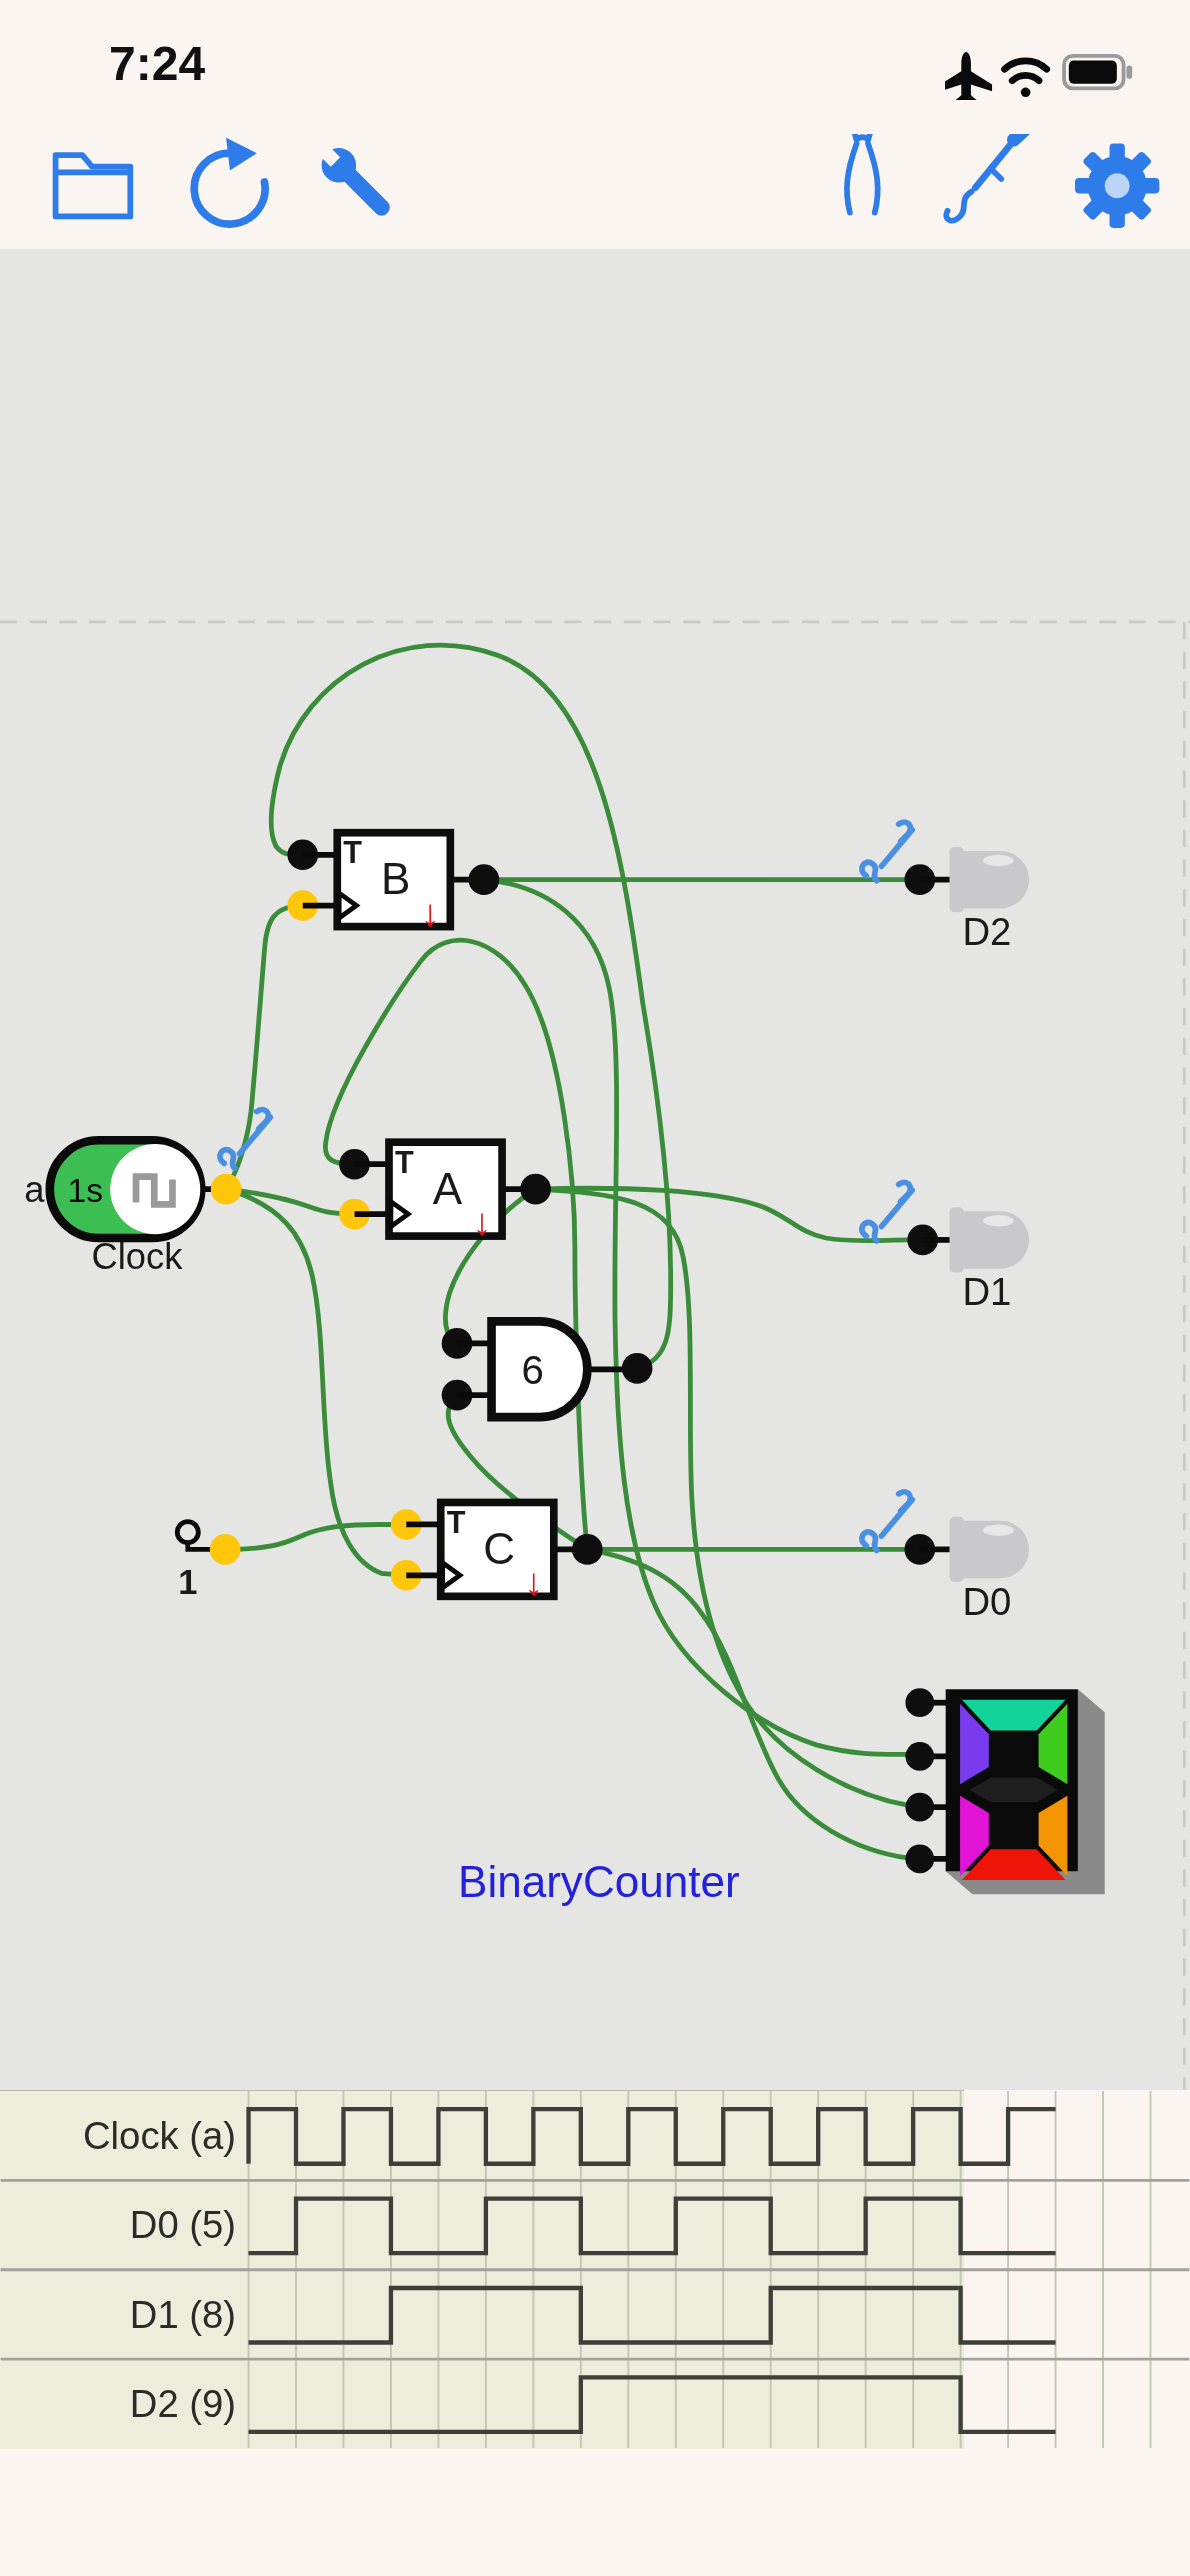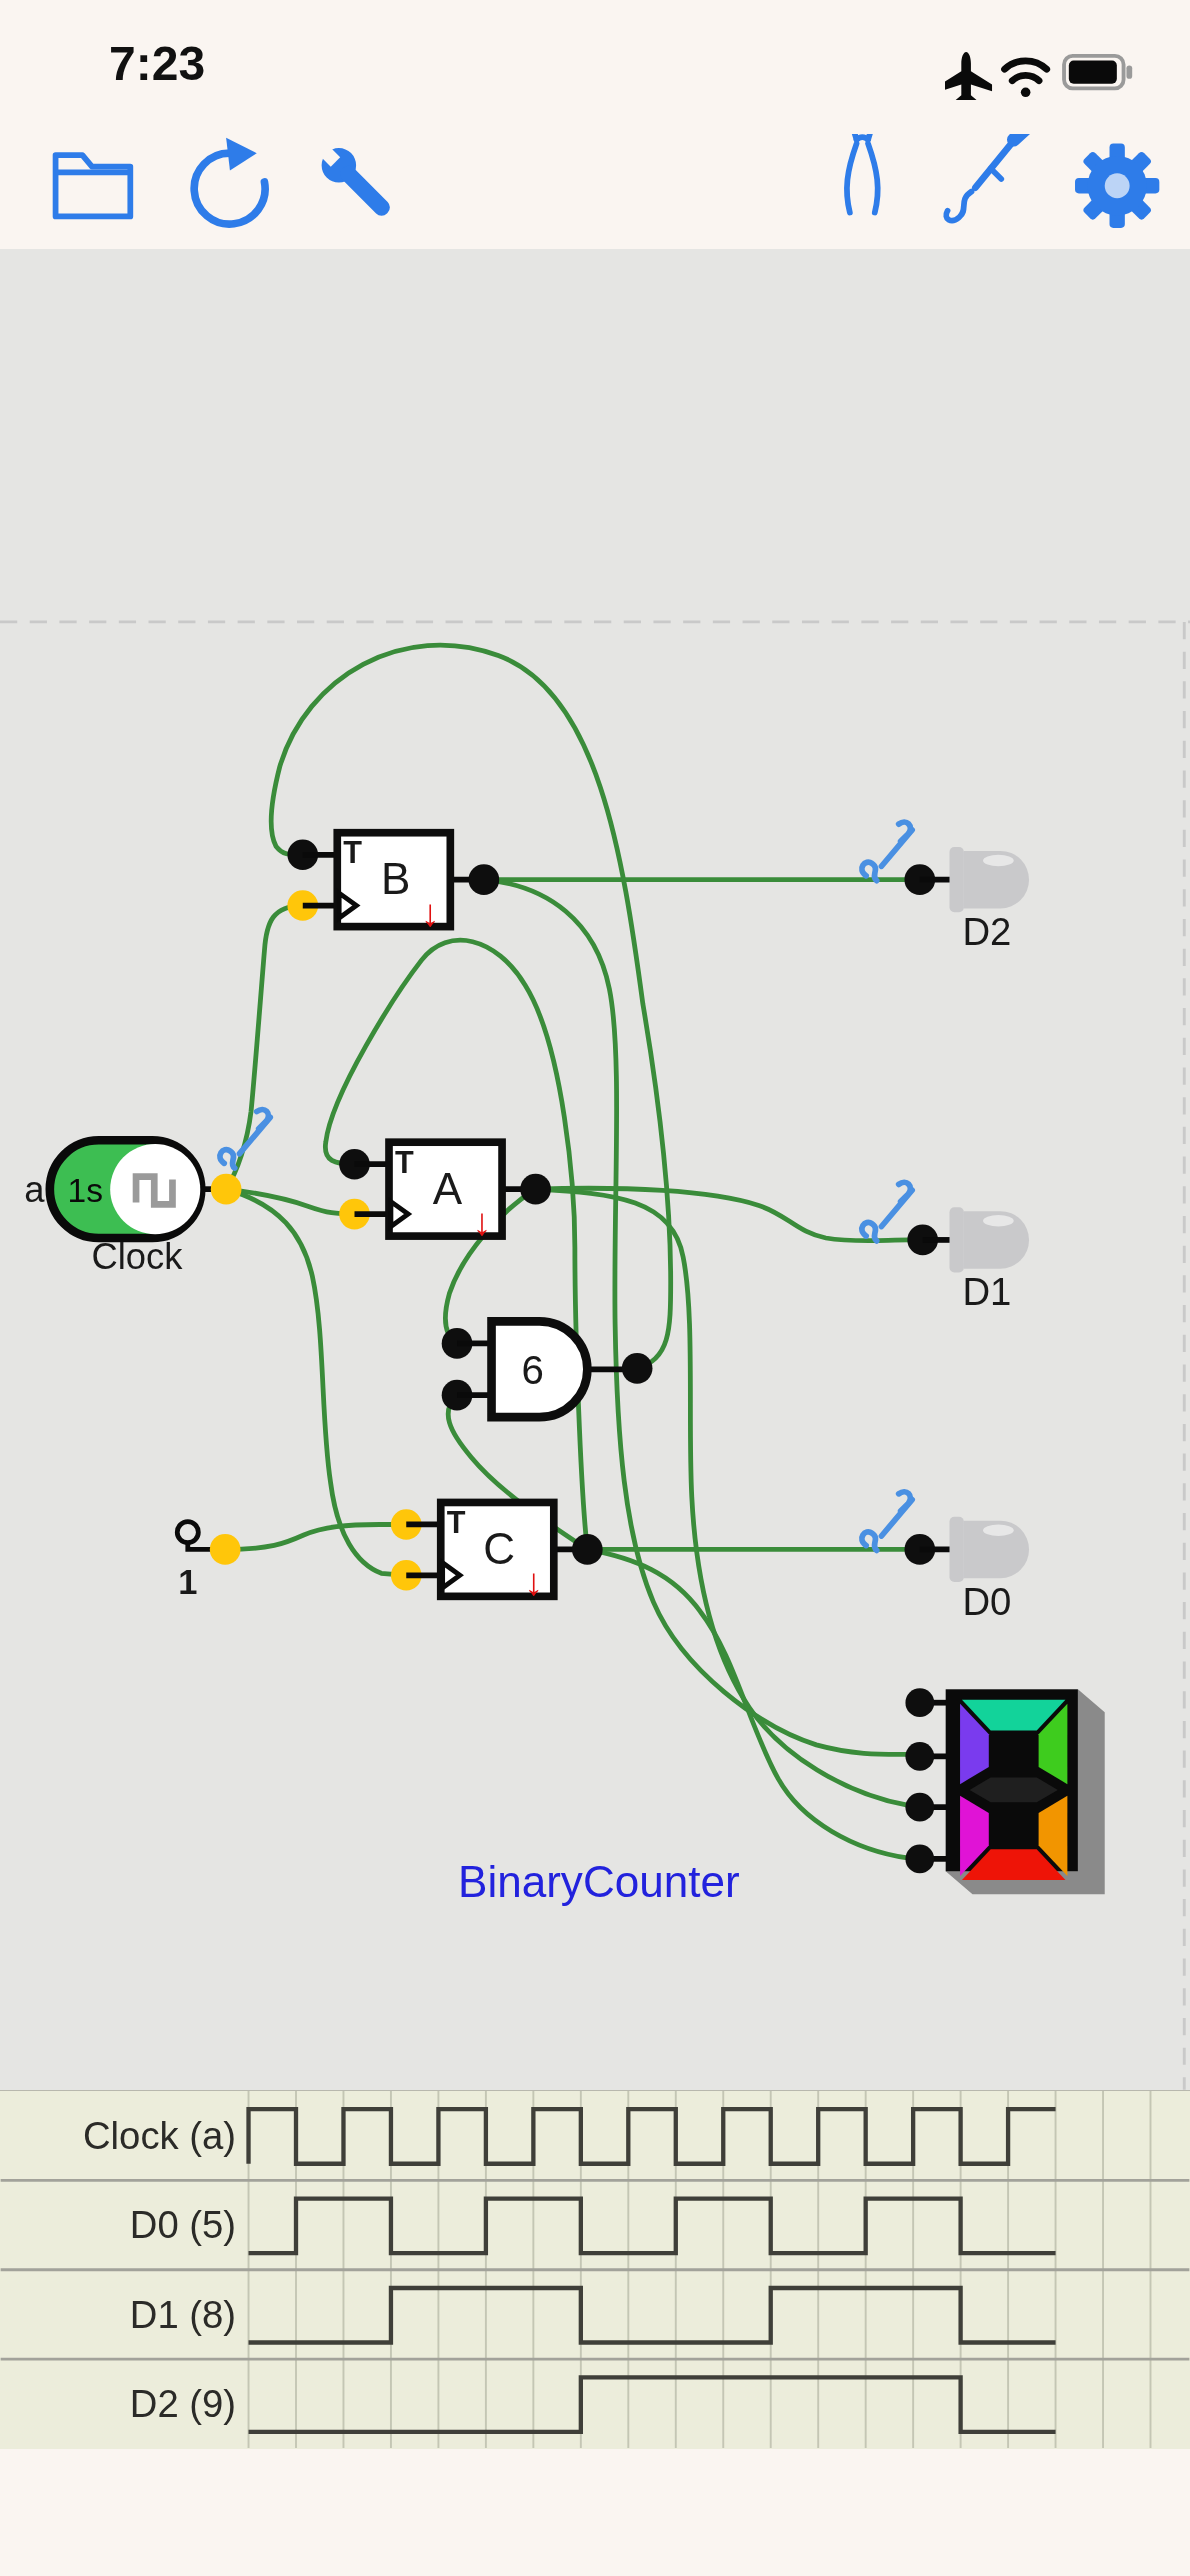--- a/index.html
+++ b/index.html
@@ -6,31 +6,31 @@
   .phone{position:relative;width:1190px;height:2576px;background:#faf5f1;overflow:hidden;
          font-family:"Liberation Sans",sans-serif;}
   .statusbar{position:absolute;left:0;top:0;width:1190px;height:134px;}
   .time{position:absolute;left:109px;top:36px;font-size:48px;font-weight:bold;color:#111;}
   .statusicons{position:absolute;right:53px;top:50px;}
   .toolbar{position:absolute;left:0;top:134px;width:1190px;height:115px;}
   .appname{position:absolute;left:0;top:146px;width:1190px;text-align:center;
            font-size:46px;color:#2222dd;}
   .canvas{position:absolute;left:0;top:249px;width:1190px;height:1841px;background:#e5e5e3;}
   .canvas svg{position:absolute;left:0;top:0;}
-  .timeline{position:absolute;left:0;top:2090px;width:1190px;height:359px;background:#eceddb;
+  .timeline{position:absolute;left:0;top:2090px;width:964px;height:359px;background:#eceddb;
             border-top:1.9px solid #b8b8ae;box-sizing:border-box;}
   .bottombar{position:absolute;left:0;top:2450px;width:1190px;height:127px;background:#faf5f1;}
 </style>
 </head>
 <body>
 
 <div class="phone">
 
   <div class="statusbar">
-    <div class="time">7:23</div>
+    <div class="time">7:24</div>
     <svg class="statusicons" width="192" height="50" viewBox="0 0 200 52">
       <g fill="#0a0a0a">
         <path d="M22,2 c3,0 5,6 5,12 v8 l22,14 v7 l-22,-7 v11 l7,6 v6 l-12,-4 l-12,4 v-6 l7,-6 v-11 l-22,7 v-7 l22,-14 v-8 c0,-6 2,-12 5,-12 z"></path>
       </g>
       <g fill="none" stroke="#0a0a0a" stroke-width="7" stroke-linecap="round">
         <path d="M62,20 a32,32 0 0 1 44,0"></path>
         <path d="M70,32 a20,20 0 0 1 28,0"></path>
         <circle cx="84" cy="44" r="5" fill="#0a0a0a" stroke="none"></circle>
       </g>
       <g>

